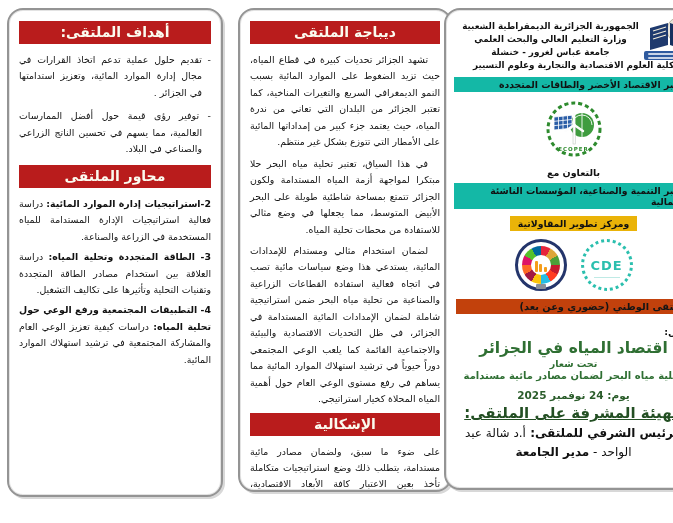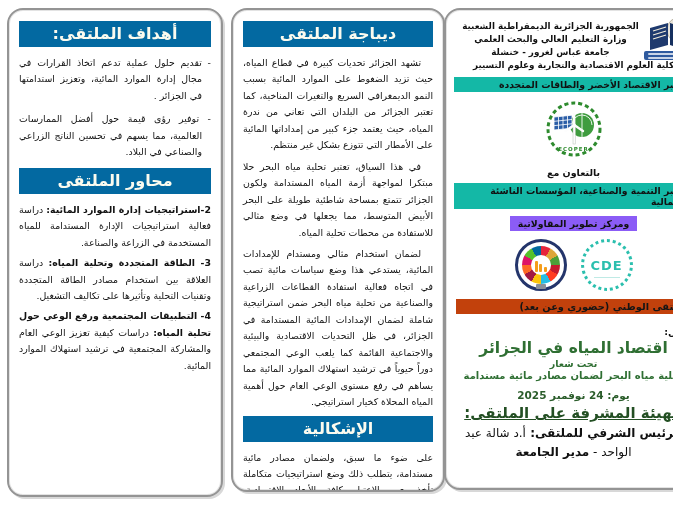--- a/index.html
+++ b/index.html
@@ -1,37 +1,37 @@
 <!DOCTYPE html>
 <html lang="ar" dir="rtl"><head>
 <meta charset="utf-8">
 <style>
   html,body{margin:0;padding:0;background:#ffffff;}
   .sheet{position:relative;width:673px;height:523px;background:#ffffff;overflow:hidden;
          font-family:"DejaVu Sans",sans-serif;direction:rtl;color:#111;}
   .panel{position:absolute;top:8px;background:#fff;border:2px solid #949494;border-radius:16px;
          box-shadow:2px 2px 0 #d8d8d8, inset 0 0 0 1px #e3e3e3;overflow:hidden;box-sizing:border-box;}
   .panel-objectives{left:7px;width:216px;height:489px;padding:8px 9px;}
-  .panel-preamble{left:231px;width:214px;height:484px;padding:8px 9px;}
+  .panel-preamble{left:238px;width:214px;height:484px;padding:8px 9px;}
   .panel-cover{left:444px;width:259px;height:482px;padding:6px 6px;}
-  .sec-head{background:#0369a1;color:#fbfbef;font-weight:bold;text-align:center;
-            font-size:16px;line-height:1.5;padding:1px 0;margin:3px 1px 8px;}
+  .sec-head{background:#b91c1c;color:#fbfbef;font-weight:bold;text-align:center;
+            font-size:14px;line-height:1.5;padding:1px 0;margin:3px 1px 8px;}
   .body{font-size:9.4px;line-height:1.75;text-align:justify;margin:0 1px 5px;}
   .indent{text-indent:12px;}
   .bullet{padding-right:9px;text-indent:-9px;margin-bottom:7px;}
   .theme{margin-bottom:4px;}
   .bold{font-weight:bold;}
   
   .gov-lines{font-weight:bold;font-size:8.8px;line-height:1.45;text-align:center;
              padding:4px 50px 0 4px;}
   .gov-wide{font-weight:bold;font-size:8.8px;line-height:1.45;text-align:center;padding:1px 2px 0;}
   .hl-gray{background:#14b8a6;font-weight:bold;font-size:9.3px;text-align:right;
            padding:2px 7px;margin:5px 2px 0;}
   .hl-inline-wrap{text-align:center;margin-top:3px;}
-  .hl-inline-wrap span{background:#8b5cf6;font-weight:bold;font-size:9.3px;padding:2px 8px;display:inline-block;}
+  .hl-inline-wrap span{background:#eab308;font-weight:bold;font-size:9.3px;padding:2px 8px;display:inline-block;}
   .collab{font-weight:bold;font-size:9.5px;text-align:center;margin-top:9px;}
   .event-bar{background:#c2410c;color:#151515;font-weight:bold;font-size:9.8px;
              padding:2px 0;margin:8px 4px 4px;}
   .about{font-weight:bold;font-size:9.5px;text-align:right;padding-left:4px;margin:12px 6px 0;}
   .title{color:#2f6f33;font-weight:bold;font-size:15.5px;text-align:center;margin-top:2px;}
   .slogan-label{color:#2f6f33;font-weight:bold;font-size:9.5px;text-align:center;margin-top:1px;}
   .slogan{color:#2f6f33;font-weight:bold;font-size:10px;text-align:center;margin-top:1px;}
   .date{color:#2b5d2b;font-weight:bold;font-size:10.5px;text-align:center;margin-top:8px;}
   .committee-heading{color:#234f23;font-weight:bold;font-size:15px;text-align:center;
                      text-decoration:underline;margin-top:3px;}

